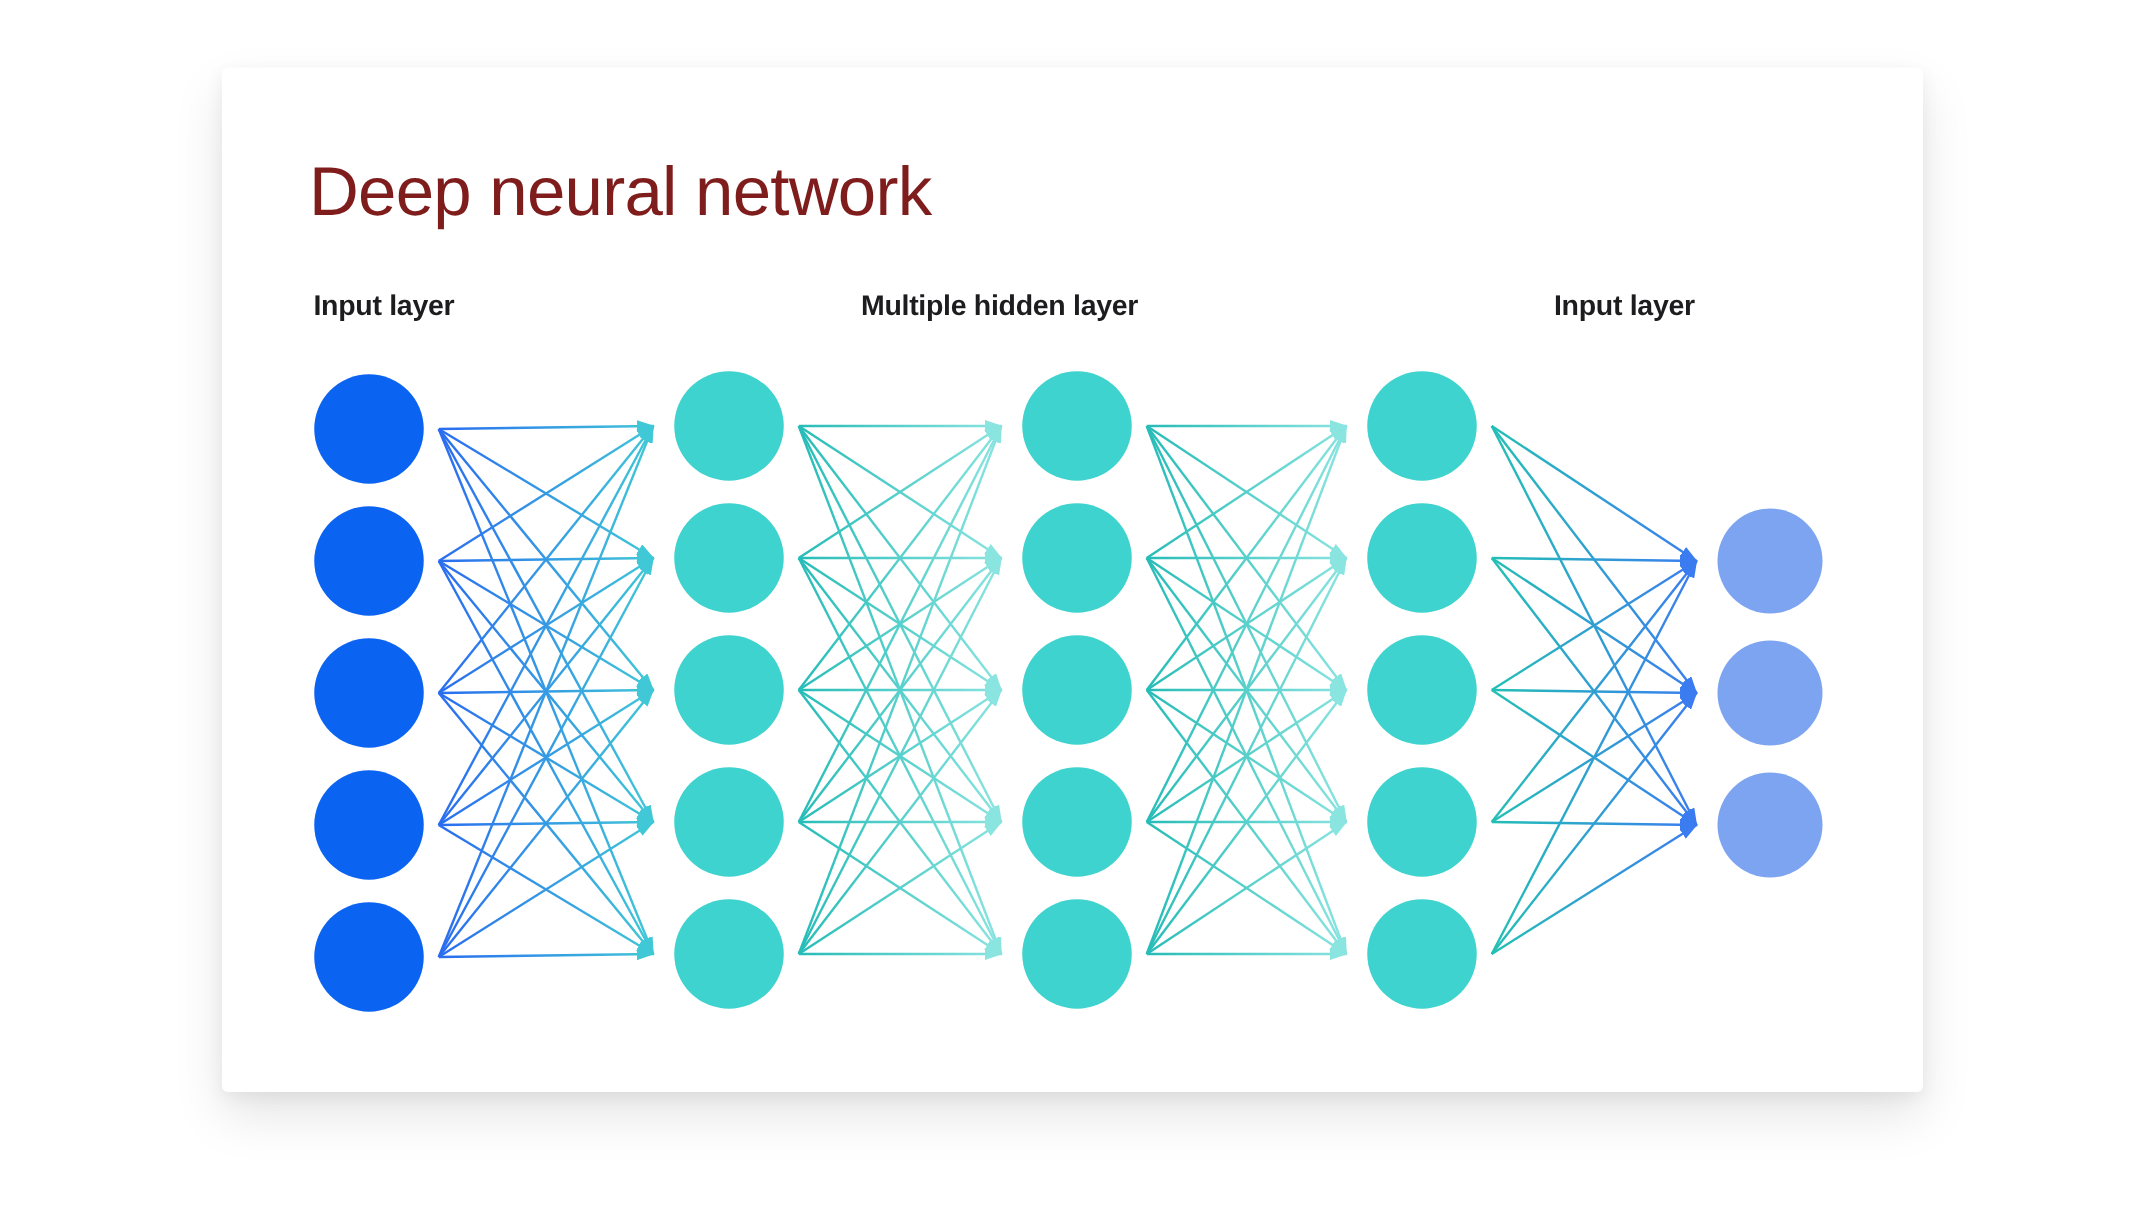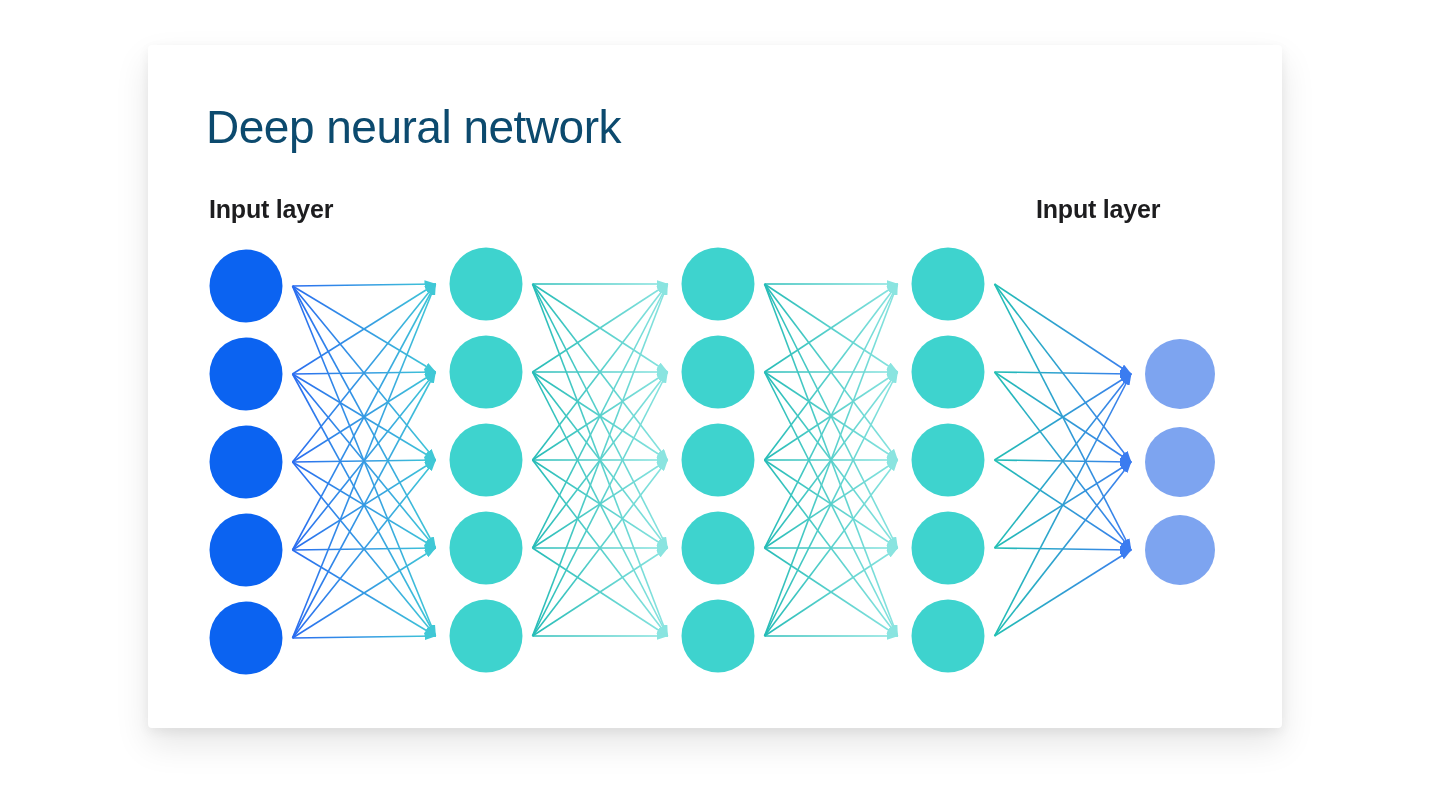--- a/index.html
+++ b/index.html
@@ -26,27 +26,27 @@
     box-shadow: 0 16px 34px rgba(0,0,0,0.10), 0 4px 12px rgba(0,0,0,0.06);
   }
   .card-title {
     position: absolute;
     left: 58px;
     top: 57px;
     font-size: 46px;
     line-height: 1.1;
     font-weight: 400;
     letter-spacing: -0.5px;
-    color: #0c4a6e;
+    color: #7f1d1d;
     white-space: nowrap;
   }
   .layer-label {
     position: absolute;
     top: 149px;
-    font-size: 25px;
+    font-size: 19px;
     line-height: 1.2;
     font-weight: 700;
     letter-spacing: -0.2px;
     color: #1d1d1f;
     white-space: nowrap;
   }
   .layer-label.input  { left: 61px;  }
   .layer-label.hidden { left: 426px; }
   .layer-label.output { left: 888px; }
   .network-svg {
@@ -223,16 +223,17 @@
         <g>
           <circle cx="1032" cy="329" r="35" fill="#7da4f0"></circle>
           <circle cx="1032" cy="417" r="35" fill="#7da4f0"></circle>
           <circle cx="1032" cy="505" r="35" fill="#7da4f0"></circle>
         </g>
       </svg>
 
     <div class="card-title">Deep neural network</div>
 
     <div class="layer-label input">Input layer</div>
+    <div class="layer-label hidden">Multiple hidden layer</div>
     <div class="layer-label output">Input layer</div>
 
   </div>
 </div>
 
 </body></html>

